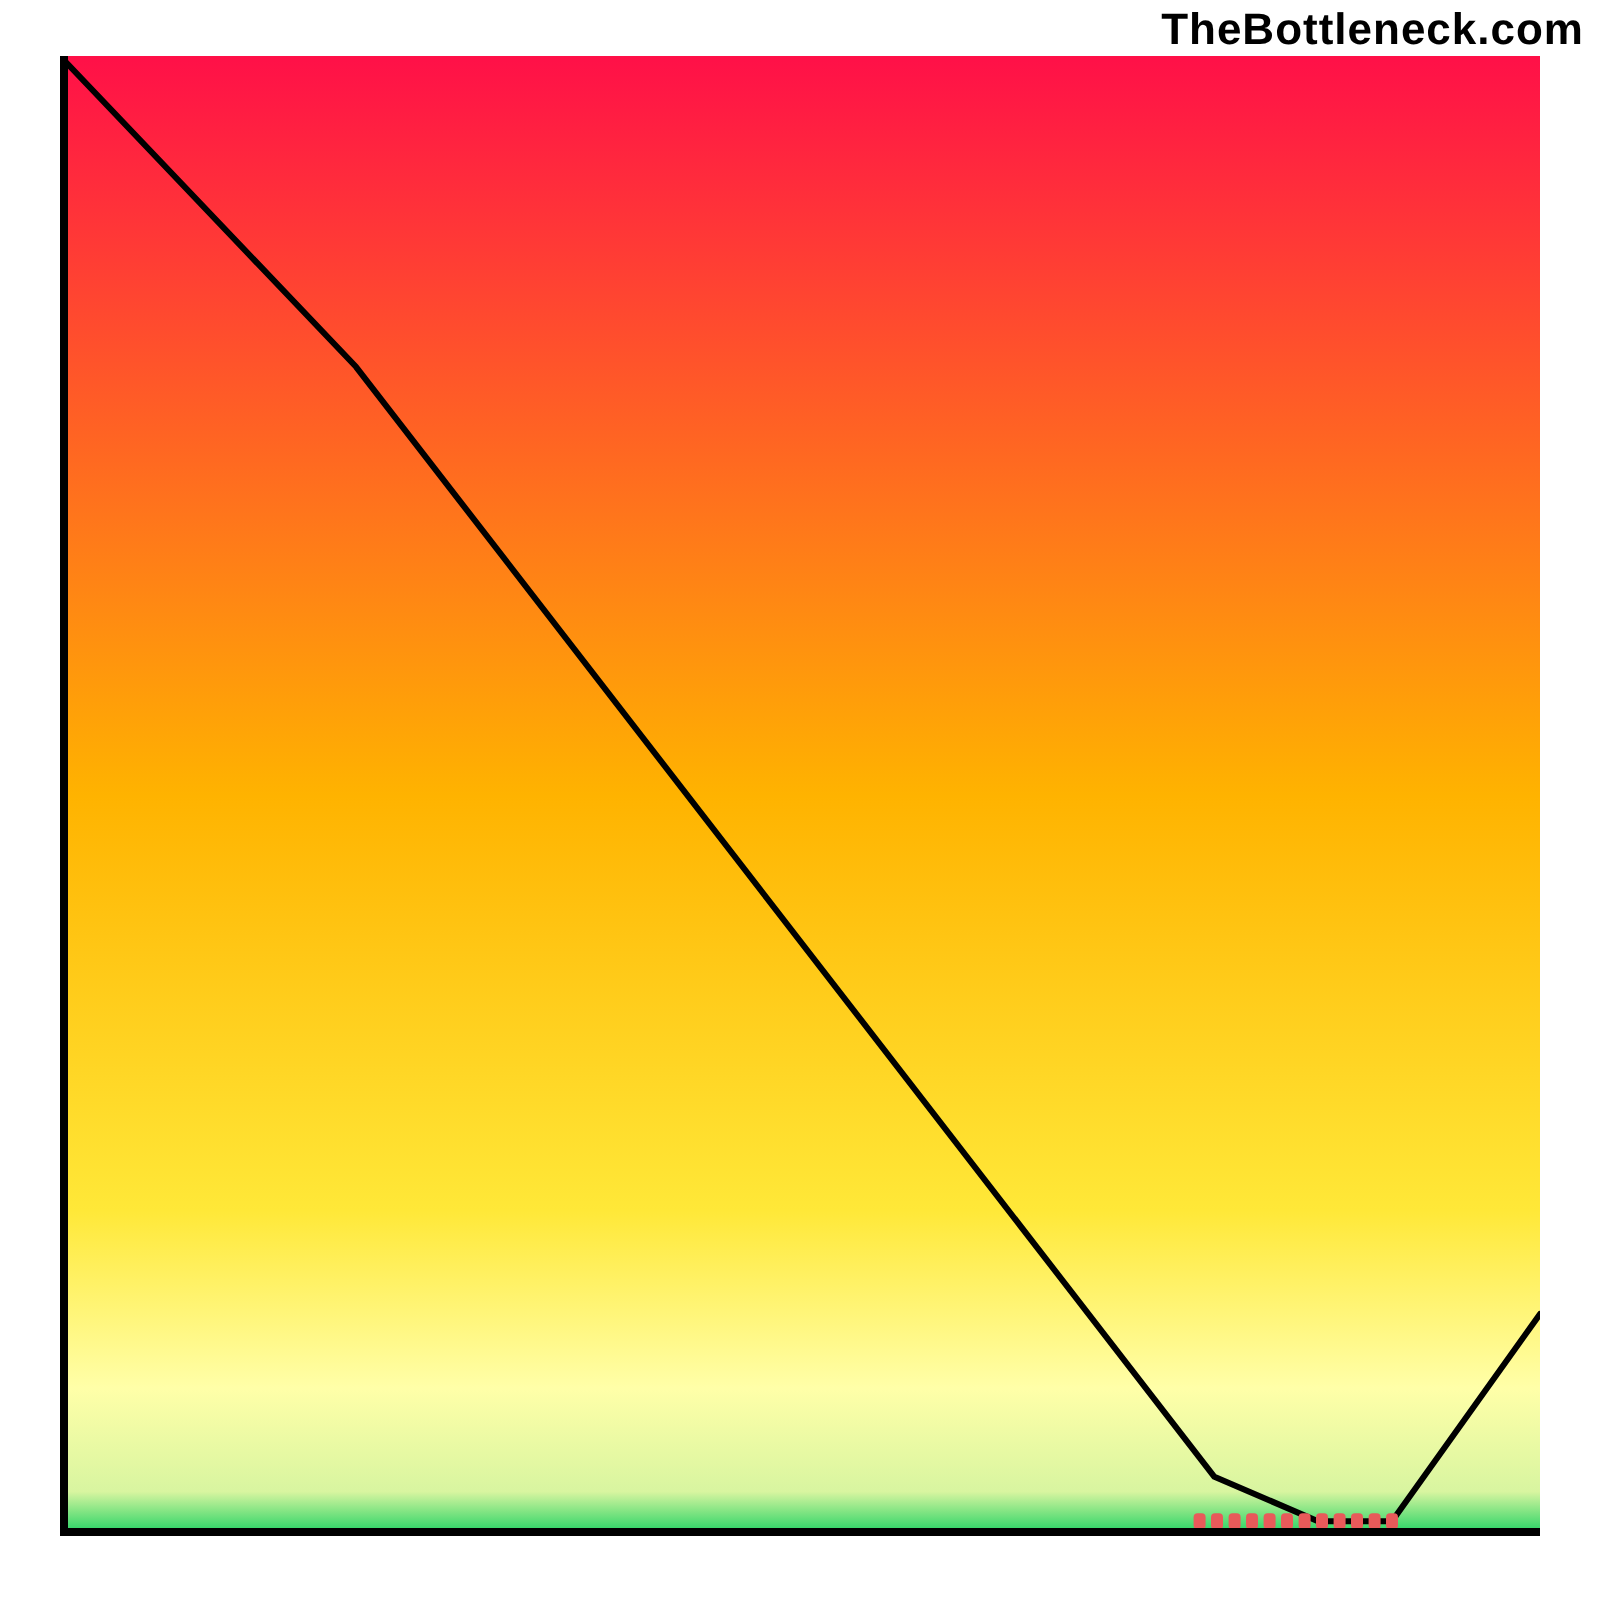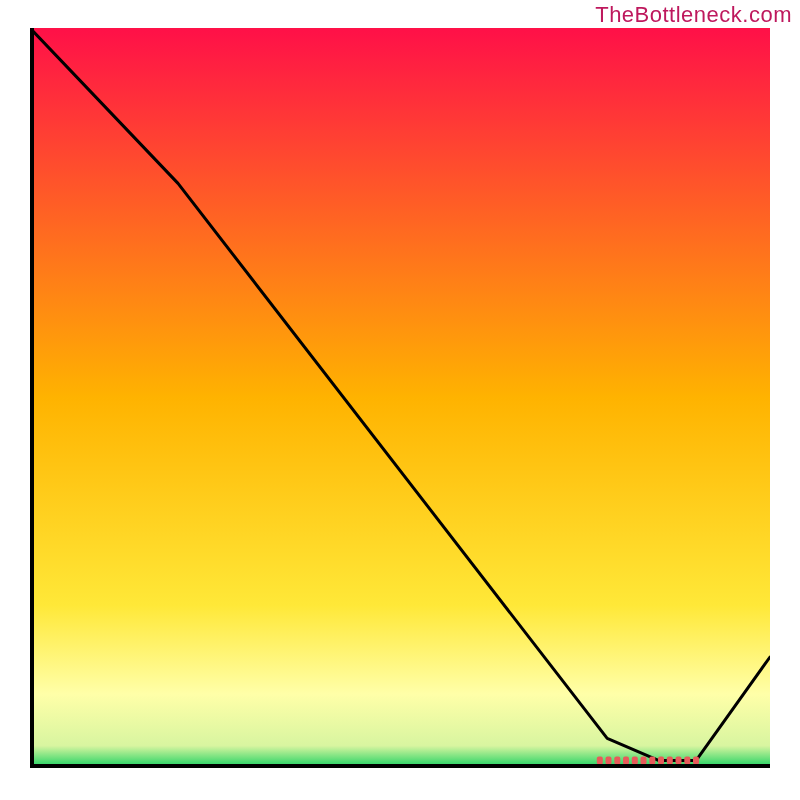--- a/index.html
+++ b/index.html
@@ -13,22 +13,22 @@
   .page {
     position: relative;
     width: 800px;
     height: 800px;
   }
   .watermark {
     position: absolute;
     top: 2px;
     right: 8px;
     font-size: 22px;
-    font-weight: normal;
-    color: #be185d;
+    font-weight: bold;
+    color: #000000;
     letter-spacing: 0.5px;
     z-index: 10;
   }
   .plot {
     position: absolute;
     left: 30px;
     top: 28px;
     width: 740px;
     height: 740px;
   }

